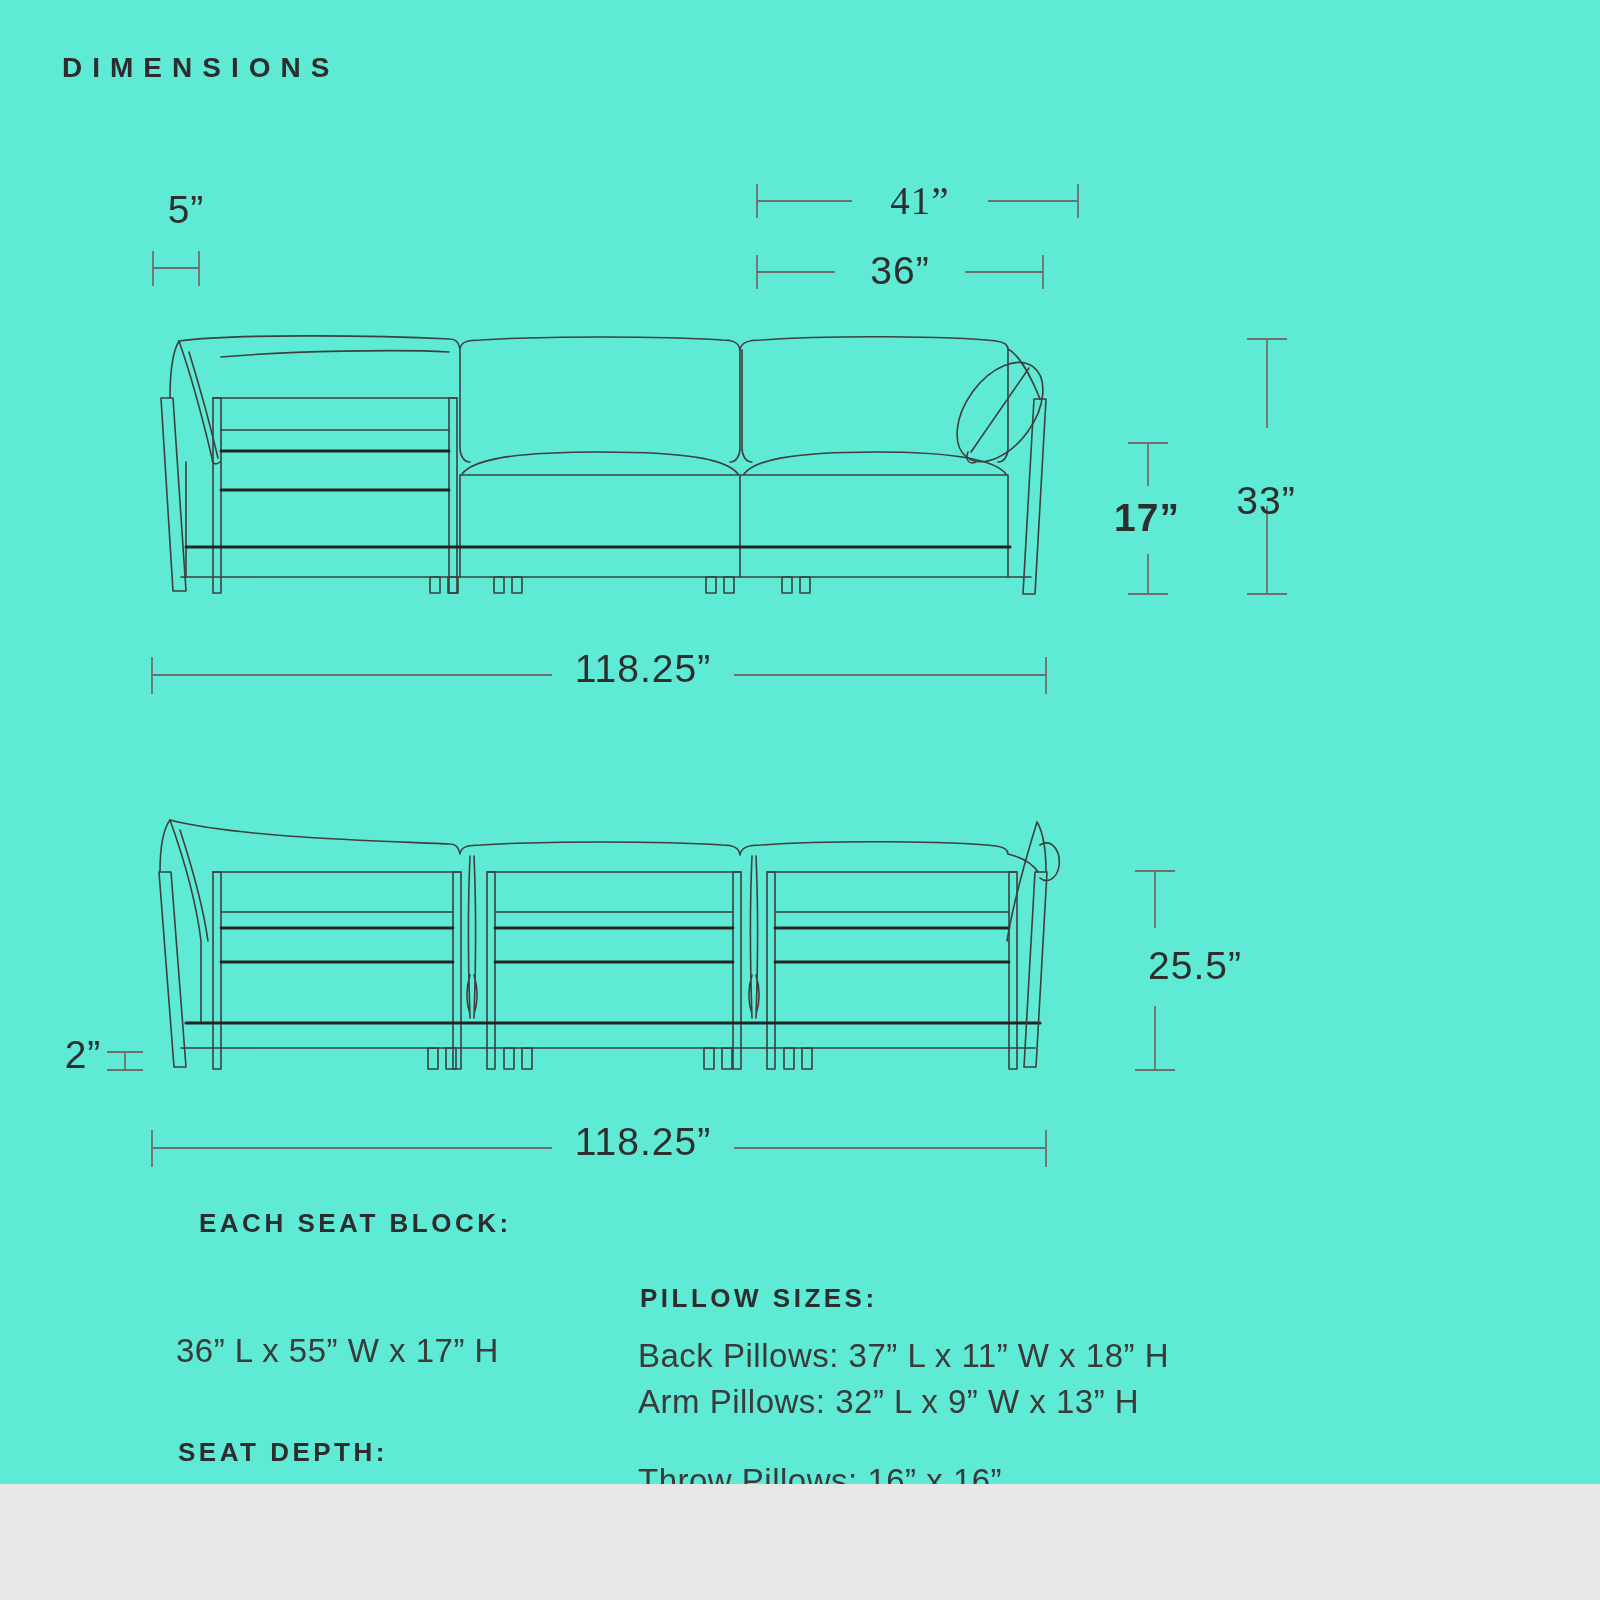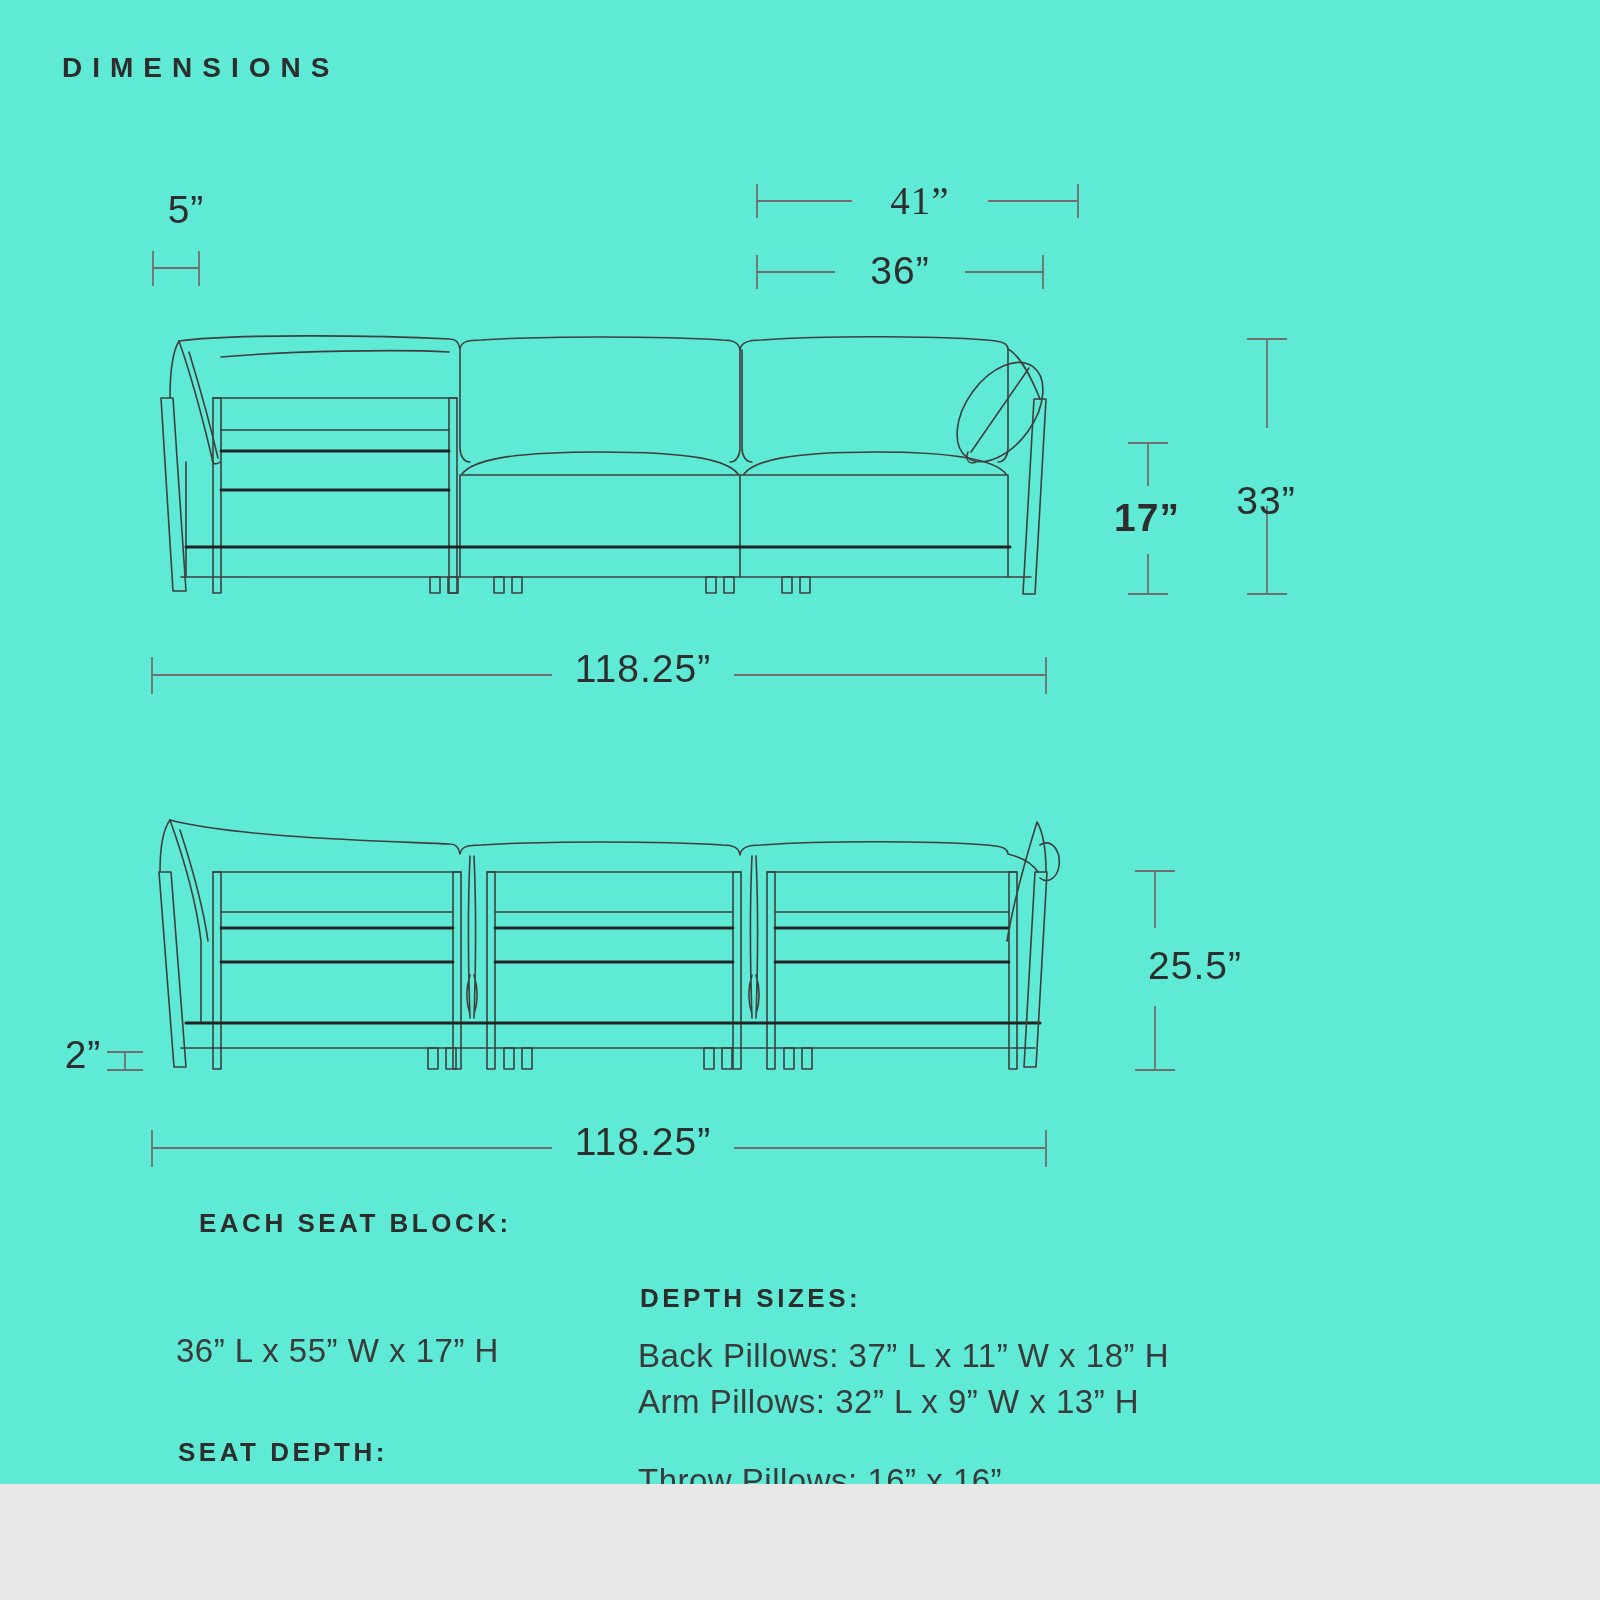--- a/index.html
+++ b/index.html
@@ -184,19 +184,19 @@
   <div class="label dim" style="left:643px;top:1142px;">118.25”</div>
 
   <div>
     <div class="label spec-head" style="left:178px;top:1208px;margin-left:21px;">EACH SEAT BLOCK:</div>
     <div class="label spec-body" style="left:176px;top:1332px;">36” L x 55” W x 17” H</div>
     <div class="label spec-head" style="left:178px;top:1437px;">SEAT DEPTH:</div>
     <div class="label spec-body" style="left:176px;top:1482px;">25”</div>
   </div>
 
   <div>
-    <div class="label spec-head" style="left:640px;top:1283px;">DEPTH SIZES:</div>
+    <div class="label spec-head" style="left:640px;top:1283px;">PILLOW SIZES:</div>
     <div class="label spec-body" style="left:638px;top:1337px;">Back Pillows: 37” L x 11” W x 18” H</div>
     <div class="label spec-body" style="left:638px;top:1383px;">Arm Pillows: 32” L x 9” W x 13” H</div>
     <div class="label spec-body" style="left:638px;top:1462px;">Throw Pillows: 16” x 16”</div>
   </div>
 
 </div>
 
 </body></html>

